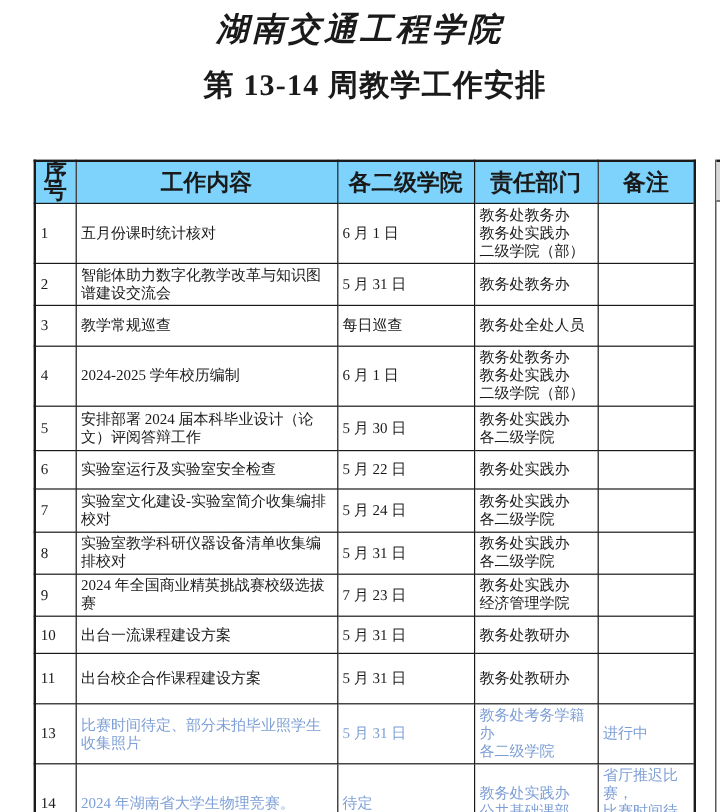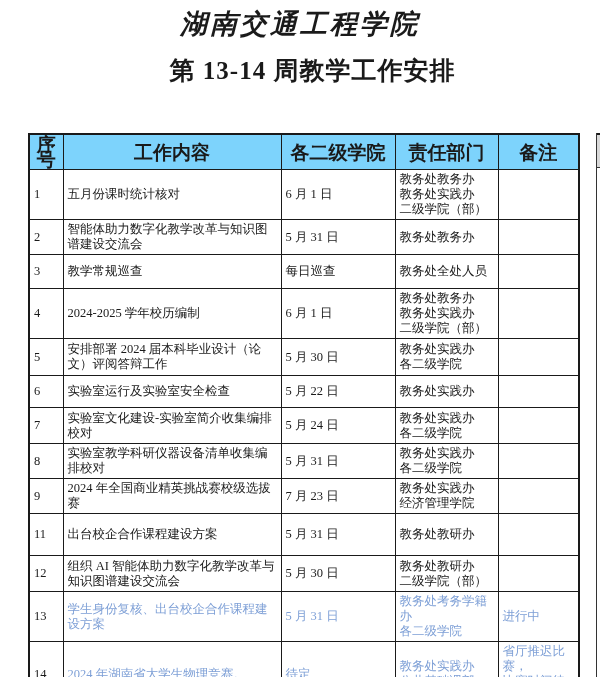--- a/index.html
+++ b/index.html
@@ -166,38 +166,37 @@
       <td class="cell-remark"></td>
     </tr>
     <tr style="height:33px">
       <td class="cell-no">9</td>
       <td class="cell-task">2024 年全国商业精英挑战赛校级选拔赛</td>
       <td class="cell-time">7 月 23 日</td>
       <td class="cell-dept">教务处实践办
 经济管理学院</td>
       <td class="cell-remark"></td>
     </tr>
+    <tr style="height:31px">
+      <td class="cell-no">10</td>
+      <td class="cell-task">出台一流课程建设方案</td>
+      <td class="cell-time">5 月 31 日</td>
+      <td class="cell-dept">教务处教研办</td>
+      <td class="cell-remark"></td>
+    </tr>
     <tr style="height:42px">
       <td class="cell-no">11</td>
       <td class="cell-task">出台校企合作课程建设方案</td>
       <td class="cell-time">5 月 31 日</td>
       <td class="cell-dept">教务处教研办</td>
       <td class="cell-remark"></td>
     </tr>
-    <tr style="height:36px">
-      <td class="cell-no">12</td>
-      <td class="cell-task">组织 AI 智能体助力数字化教学改革与知识图谱建设交流会</td>
-      <td class="cell-time">5 月 30 日</td>
-      <td class="cell-dept">教务处教研办
-二级学院（部）</td>
-      <td class="cell-remark"></td>
-    </tr>
     <tr class="hl" style="height:36px">
       <td class="cell-no">13</td>
-      <td class="cell-task">学生身份复核、出台校企合作课程建设方案</td>
+      <td class="cell-task">比赛时间待定、部分未拍毕业照学生收集照片</td>
       <td class="cell-time">5 月 31 日</td>
       <td class="cell-dept">教务处考务学籍办
 各二级学院</td>
       <td class="cell-remark">进行中</td>
     </tr>
     <tr class="hl" style="height:30px">
       <td class="cell-no">14</td>
       <td class="cell-task">2024 年湖南省大学生物理竞赛。</td>
       <td class="cell-time">待定</td>
       <td class="cell-dept">教务处实践办

